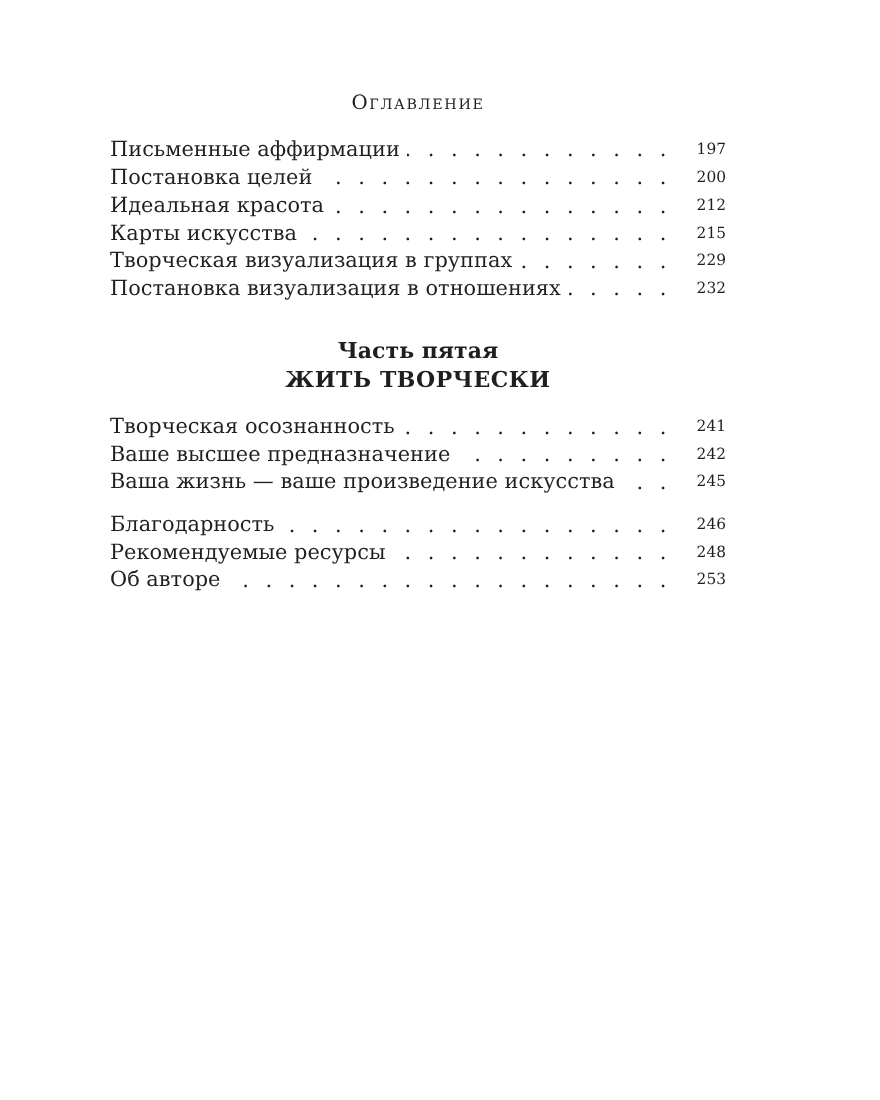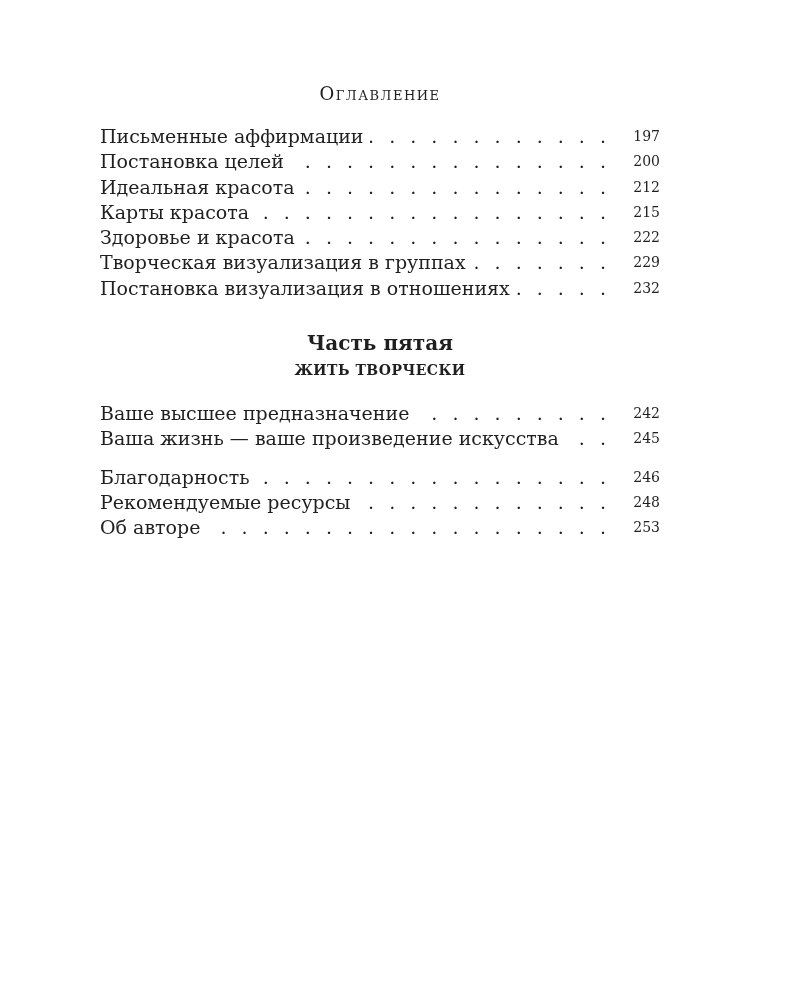--- a/index.html
+++ b/index.html
@@ -68,21 +68,21 @@
     margin-top: 29px;
     margin-bottom: 17px;
   }
   .part-kicker {
     font-weight: bold;
     font-size: 20px;
     line-height: 27px;
   }
   .part-title {
     font-weight: bold;
-    font-size: 14px;
+    font-size: 20px;
     line-height: 27px;
     letter-spacing: 0.5px;
   }
   .group-gap {
     height: 13px;
   }
 </style>
 </head>
 <body>
 
@@ -101,47 +101,47 @@
         <span class="toc-title">Постановка целей</span>
         <span class="toc-dots"></span>
         <span class="toc-page">200</span>
       </div>
       <div class="toc-row">
         <span class="toc-title">Идеальная красота</span>
         <span class="toc-dots"></span>
         <span class="toc-page">212</span>
       </div>
       <div class="toc-row">
-        <span class="toc-title">Карты красота</span>
+        <span class="toc-title">Карты искусства</span>
         <span class="toc-dots"></span>
         <span class="toc-page">215</span>
-      </div>
-      <div class="toc-row">
-        <span class="toc-title">Здоровье и красота</span>
-        <span class="toc-dots"></span>
-        <span class="toc-page">222</span>
       </div>
       <div class="toc-row">
         <span class="toc-title">Творческая визуализация в группах</span>
         <span class="toc-dots"></span>
         <span class="toc-page">229</span>
       </div>
       <div class="toc-row">
         <span class="toc-title">Постановка визуализация в отношениях</span>
         <span class="toc-dots"></span>
         <span class="toc-page">232</span>
       </div>
     </div>
 
     <div class="part-heading">
       <div class="part-kicker">Часть пятая</div>
       <div class="part-title">ЖИТЬ ТВОРЧЕСКИ</div>
     </div>
 
     <div class="toc-list">
+      <div class="toc-row">
+        <span class="toc-title">Творческая осознанность</span>
+        <span class="toc-dots"></span>
+        <span class="toc-page">241</span>
+      </div>
       <div class="toc-row">
         <span class="toc-title">Ваше высшее предназначение</span>
         <span class="toc-dots"></span>
         <span class="toc-page">242</span>
       </div>
       <div class="toc-row">
         <span class="toc-title">Ваша жизнь — ваше произведение искусства</span>
         <span class="toc-dots"></span>
         <span class="toc-page">245</span>
       </div>

